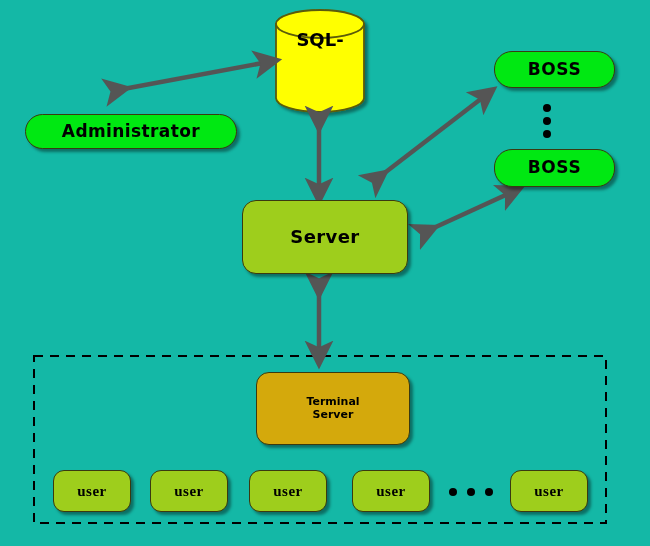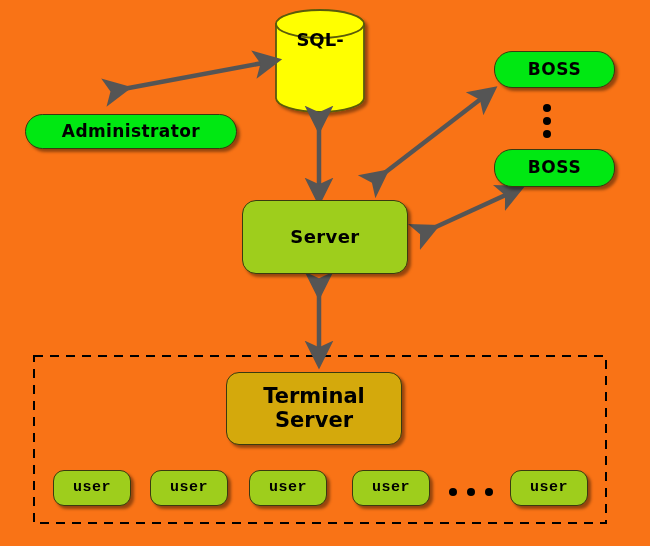--- a/index.html
+++ b/index.html
@@ -4,21 +4,21 @@
 <style>
   html, body {
     margin: 0;
     padding: 0;
     background: #ffffff;
   }
   #canvas {
     position: relative;
     width: 650px;
     height: 546px;
-    background: #f97316;
+    background: #14b8a6;
     font-family: "DejaVu Sans", sans-serif;
     overflow: hidden;
   }
   svg.layer {
     position: absolute;
     left: 0;
     top: 0;
     width: 650px;
     height: 546px;
   }
@@ -51,26 +51,26 @@
   }
   #node-boss-2 {
     left: 494px; top: 149px; width: 121px; height: 38px;
     font-size: 17px; letter-spacing: 0.6px;
   }
   #node-server {
     left: 242px; top: 200px; width: 166px; height: 74px;
     font-size: 18px; letter-spacing: 0.4px; border-radius: 14px;
   }
   #node-terminal-server {
-    left: 226px; top: 372px; width: 176px; height: 73px;
-    font-size: 21px; border-radius: 13px;
+    left: 256px; top: 372px; width: 154px; height: 73px;
+    font-size: 11px; border-radius: 13px;
   }
   .node-user {
-    top: 470px; width: 78px; height: 36px;
-    font-size: 15px; font-family: Liberation Mono, monospace;
+    top: 470px; width: 78px; height: 42px;
+    font-size: 15px; font-family: Liberation Serif, serif;
     font-weight: bold; border-radius: 11px; letter-spacing: 0.5px;
   }
   #node-user-1 { left: 53px; }
   #node-user-2 { left: 150px; }
   #node-user-3 { left: 249px; }
   #node-user-4 { left: 352px; }
   #node-user-5 { left: 510px; }
 
   .cyl-label {
     position: absolute;

